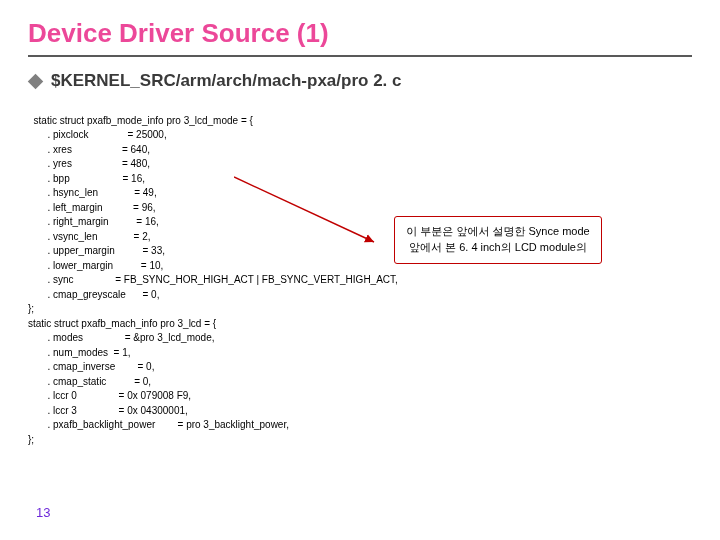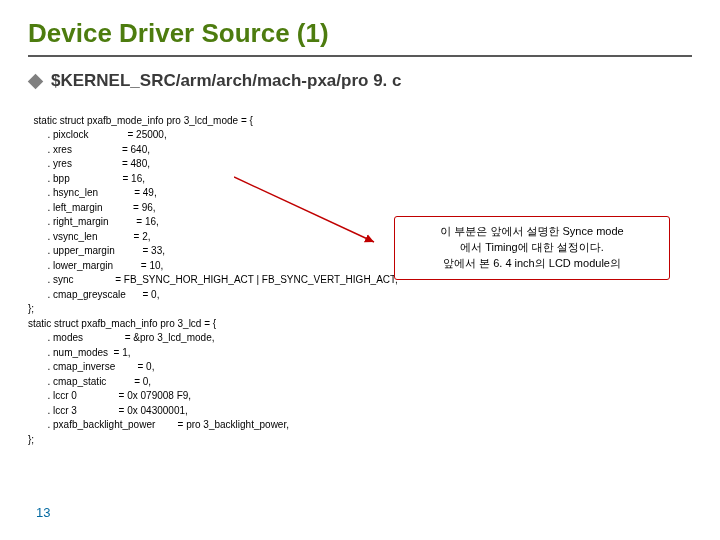--- a/index.html
+++ b/index.html
@@ -7,21 +7,21 @@
     width: 720px;
     height: 540px;
     background: #ffffff;
     font-family: Arial, sans-serif;
     position: relative;
     padding: 18px 28px;
   }
   .title {
     font-size: 26px;
     font-weight: bold;
-    color: #4d7c0f;
+    color: #ec4899;
     margin-bottom: 6px;
   }
   .divider {
     border: none;
     border-top: 2px solid #595959;
     margin-bottom: 14px;
   }
   .bullet-row {
     display: flex;
     align-items: center;
@@ -53,47 +53,47 @@
   .arrow-svg {
     position: absolute;
     left: 206px;
     top: 73px;
     pointer-events: none;
   }
   .callout {
     position: absolute;
     left: 394px;
     top: 216px;
-    width: 276px;
+    width: 208px;
     border: 1.5px solid #c00000;
     border-radius: 3px;
     background: #fff;
     padding: 7px 8px;
     font-size: 11px;
     line-height: 1.45;
     text-align: center;
     color: #000;
   }
   .page-num {
     position: absolute;
     left: 36px;
     bottom: 20px;
     font-size: 13px;
-    color: #0369a1;
+    color: #6d28d9;
   }
 </style>
 </head>
 <body>
 
 <div class="title">Device Driver Source (1)</div>
 <hr class="divider">
 
 <div class="bullet-row">
   <div class="diamond"></div>
-  <div class="subhead">$KERNEL_SRC/arm/arch/mach-pxa/pro 9. c</div>
+  <div class="subhead">$KERNEL_SRC/arm/arch/mach-pxa/pro 2. c</div>
 </div>
 
 <div class="code-block">
   <span>static struct pxafb_mode_info pro 3_lcd_mode = {
        . pixclock              = 25000,
        . xres                  = 640,
        . yres                  = 480,
        . bpp                   = 16,
        . hsync_len             = 49,
        . left_margin           = 96,
@@ -118,17 +118,16 @@
       <marker id="arr" markerWidth="8" markerHeight="8" refX="6" refY="3" orient="auto">
         <path d="M0,0 L6,3 L0,6 Z" fill="#c00000"></path>
       </marker>
     </defs>
     <line x1="0" y1="5" x2="140" y2="70" stroke="#c00000" stroke-width="1.5" marker-end="url(#arr)"></line>
   </svg>
 </div>
 
 <div class="callout">
   <div>이 부분은 앞에서 설명한 Synce mode</div>
-  <div>에서 Timing에 대한 설정이다.</div>
   <div>앞에서 본 6. 4 inch의 LCD module의</div>
 </div>
 
 <div class="page-num">13</div>
 
 </body></html>

